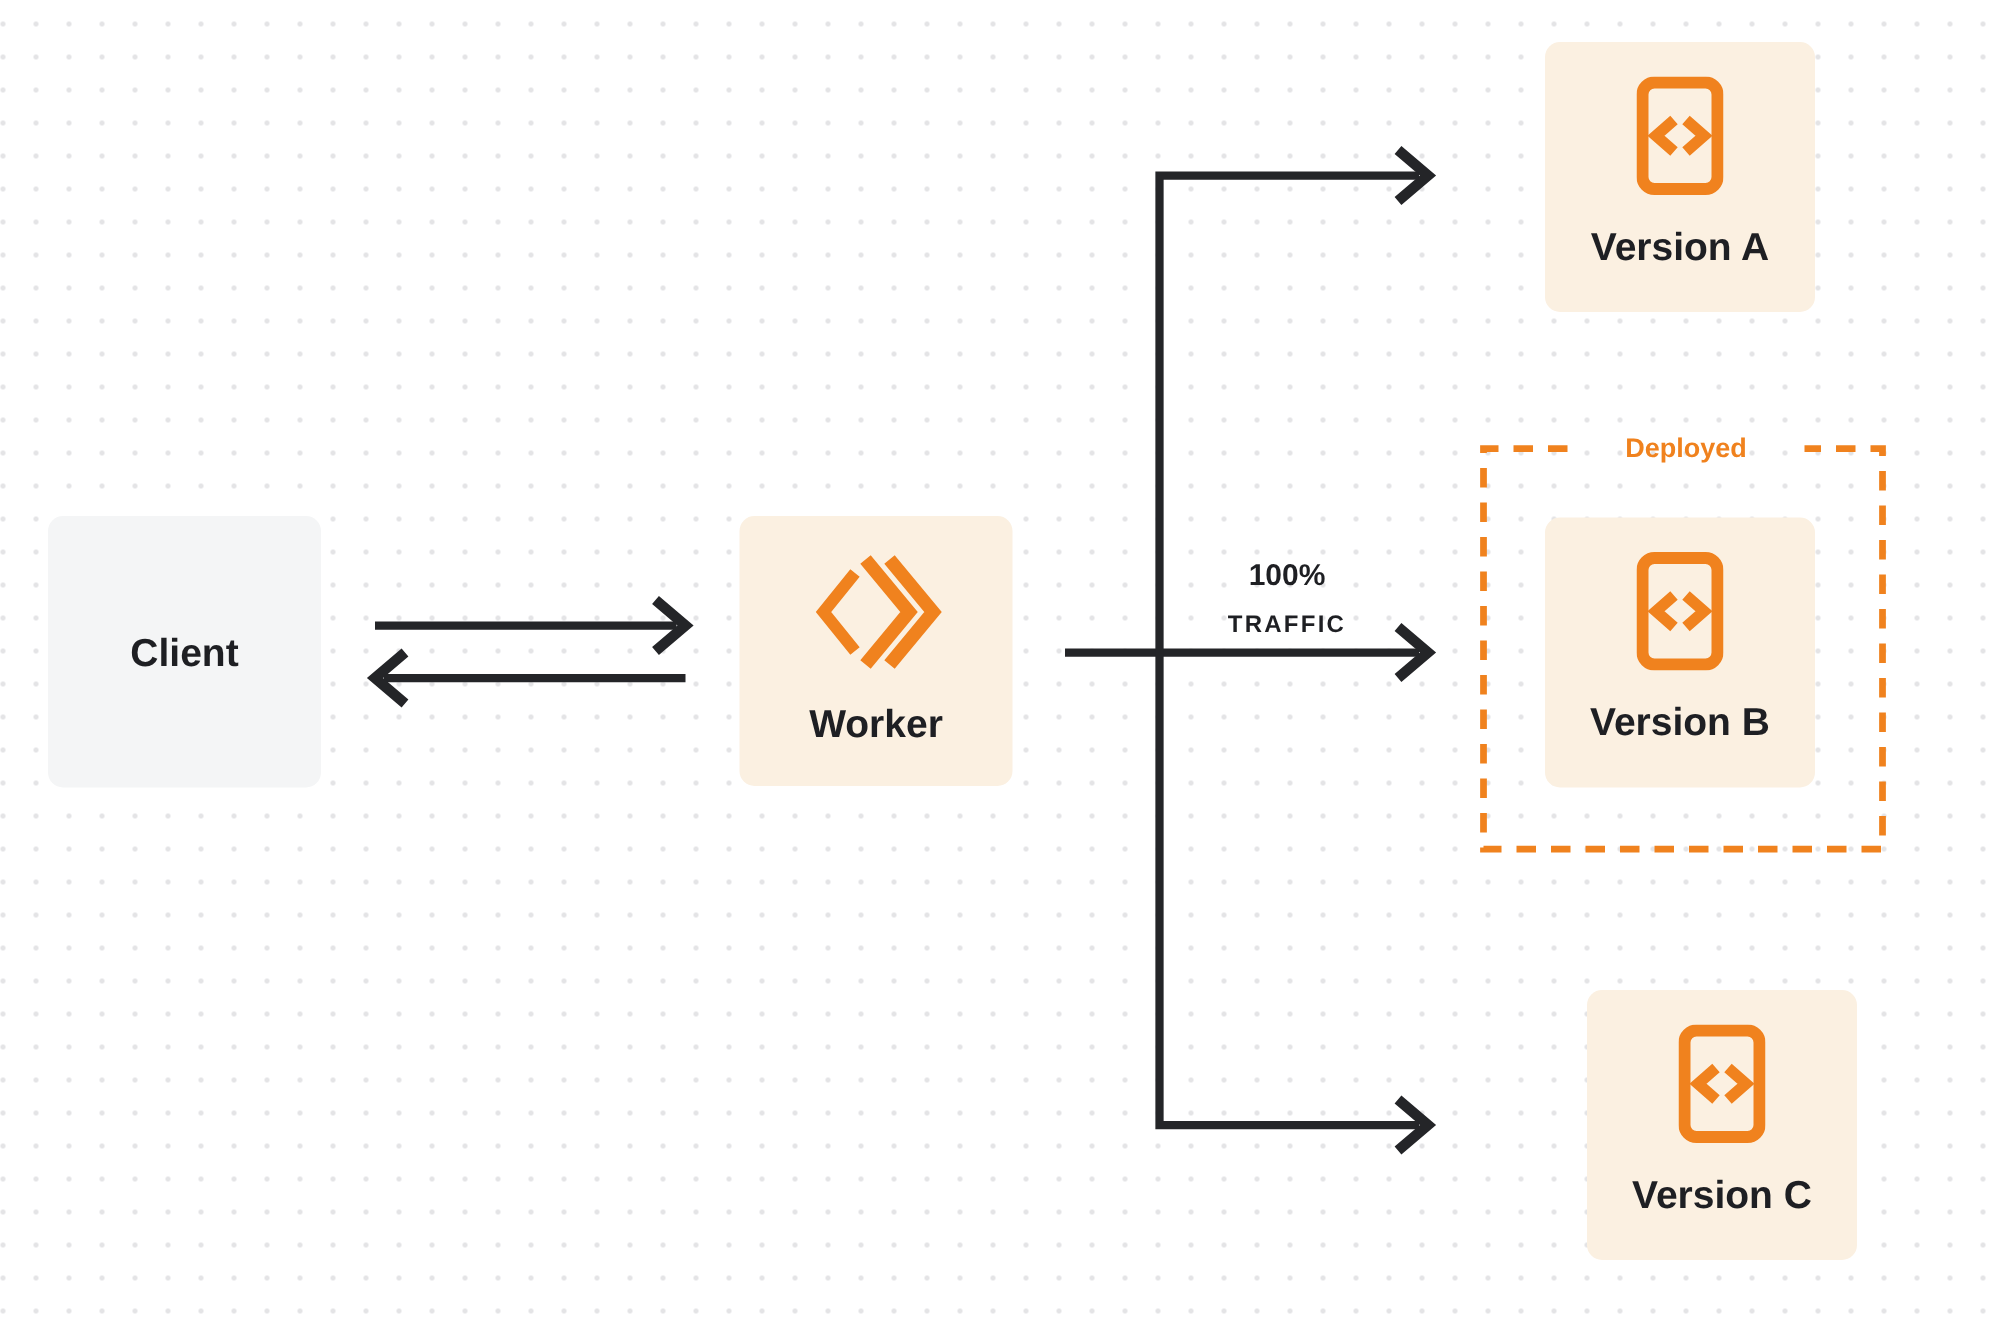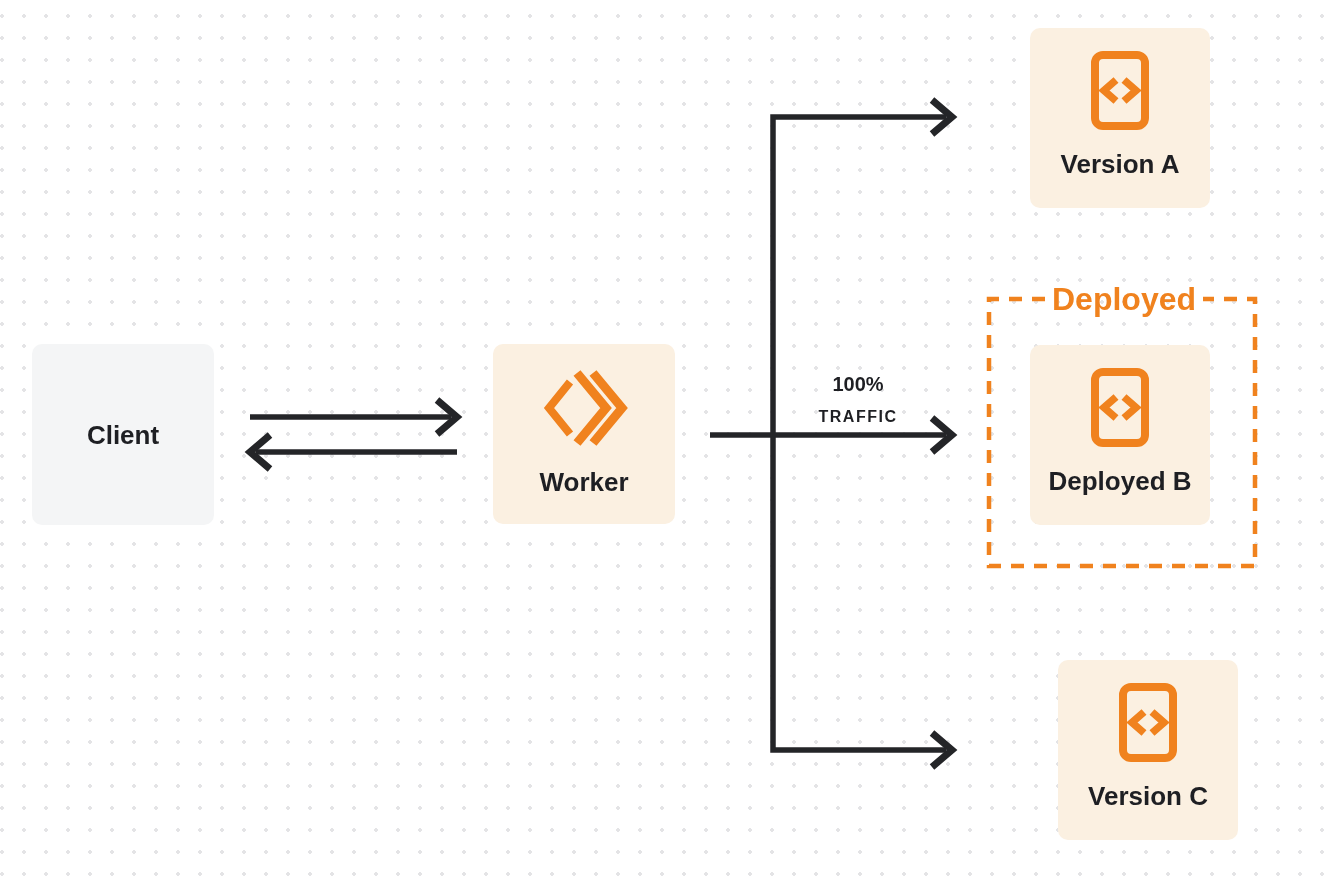--- a/index.html
+++ b/index.html
@@ -107,21 +107,21 @@
     font-size: 16px;
     font-weight: 700;
     line-height: 25px;
     letter-spacing: 1.5px;
     margin-top: 7px;
   }
   .deployed-label {
     position: absolute;
     left: 1124px; top: 299px;
     transform: translate(-50%, -50%);
-    font-size: 32px;
+    font-size: 18px;
     font-weight: 700;
     color: var(--accent-orange);
     z-index: 3;
     white-space: nowrap;
   }
 </style>
 </head>
 <body>
 
 <div class="canvas">
@@ -171,21 +171,21 @@
   </div>
 
   <div class="node node-cream version-node version-b">
     <span class="icon-wrap">
       <svg width="58" height="79" viewBox="0 0 58 79">
         <rect class="o-stroke w8" x="4" y="4" width="50" height="71" rx="8"></rect>
         <path class="o-stroke w7" d="M25 29 L13 39.5 L25 50"></path>
         <path class="o-stroke w7" d="M33 29 L45 39.5 L33 50"></path>
       </svg>
     </span>
-    <span class="node-label">Deployed B</span>
+    <span class="node-label">Version B</span>
   </div>
 
   <div class="node node-cream version-node version-c">
     <span class="icon-wrap">
       <svg width="58" height="79" viewBox="0 0 58 79">
         <rect class="o-stroke w8" x="4" y="4" width="50" height="71" rx="8"></rect>
         <path class="o-stroke w7" d="M25 29 L13 39.5 L25 50"></path>
         <path class="o-stroke w7" d="M33 29 L45 39.5 L33 50"></path>
       </svg>
     </span>

